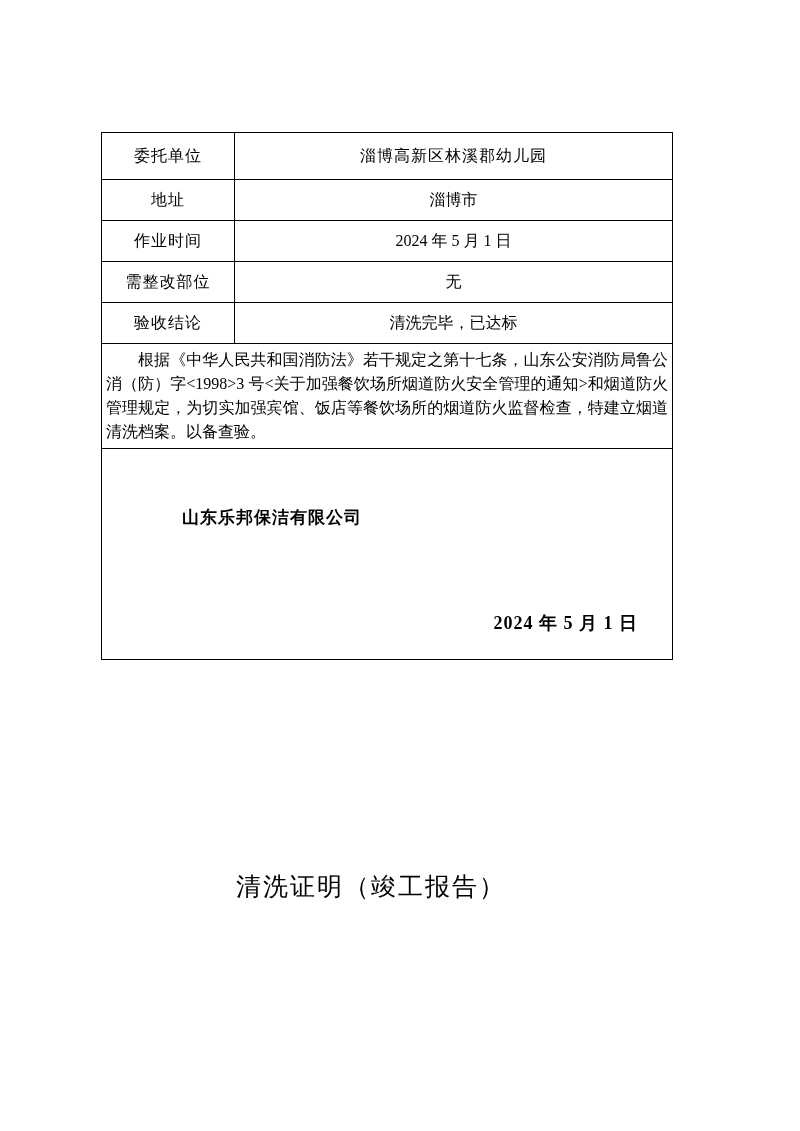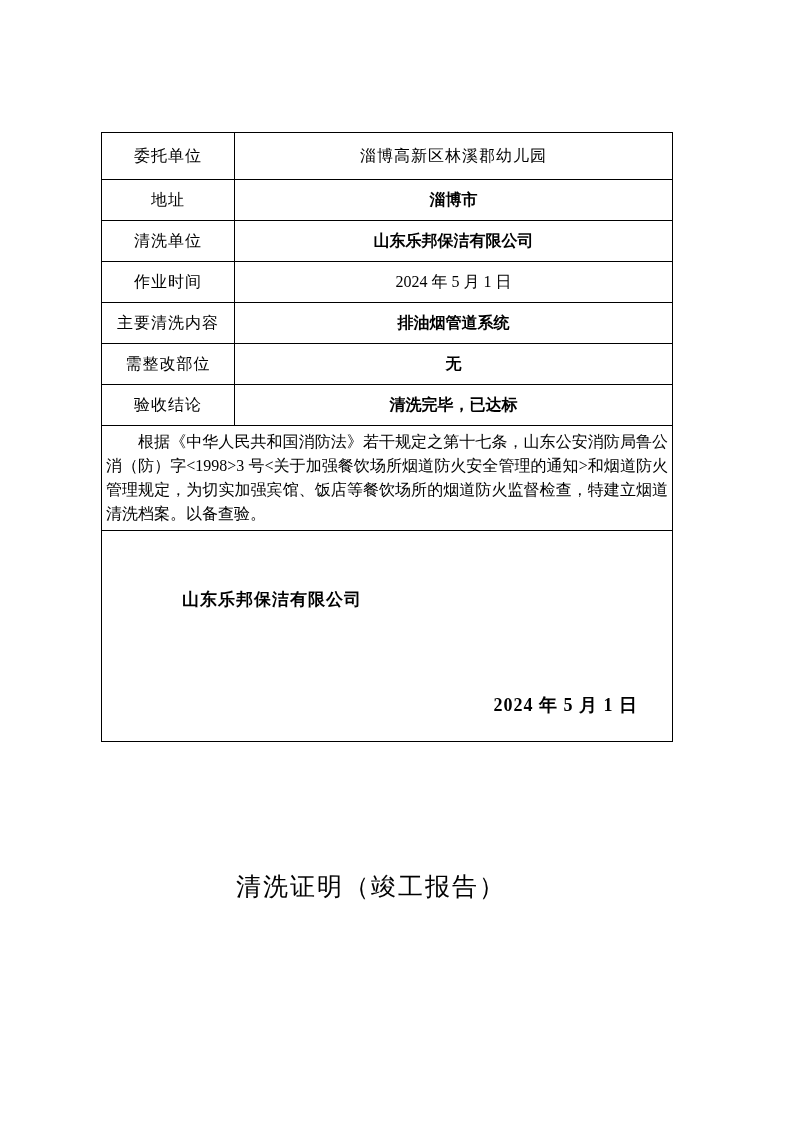--- a/index.html
+++ b/index.html
@@ -48,21 +48,20 @@
     height: 40px;
   }
   .title-cell {
     font-size: 25px;
     font-weight: normal;
     letter-spacing: 1px;
     height: 46px;
   }
   .value-mid {
     font-size: 16px;
-    font-weight: bold;
   }
   .value-date {
     font-size: 19px;
   }
   .phone-label {
     width: 150px;
   }
   .para-cell {
     text-align: left;
     padding: 14px 16px 16px 16px;
@@ -117,30 +116,22 @@
     <tbody>
       <tr>
         <td class="label-cell">委托单位</td>
         <td class="title-cell" colspan="3">淄博高新区林溪郡幼儿园</td>
       </tr>
       <tr>
         <td class="label-cell">地址</td>
         <td class="row-h value-mid" colspan="3">淄博市</td>
       </tr>
       <tr>
-        <td class="label-cell">清洗单位</td>
-        <td class="row-h value-mid" colspan="3">山东乐邦保洁有限公司</td>
-      </tr>
-      <tr>
         <td class="label-cell">作业时间</td>
         <td class="row-h value-date" colspan="3">2024 年 5 月 1 日</td>
-      </tr>
-      <tr>
-        <td class="label-cell">主要清洗内容</td>
-        <td class="row-h value-mid" colspan="3">排油烟管道系统</td>
       </tr>
       <tr>
         <td class="label-cell">需整改部位</td>
         <td class="row-h value-mid" colspan="3">无</td>
       </tr>
       <tr>
         <td class="label-cell">验收结论</td>
         <td class="row-h value-mid" colspan="3">清洗完毕，已达标</td>
       </tr>
       <tr>

